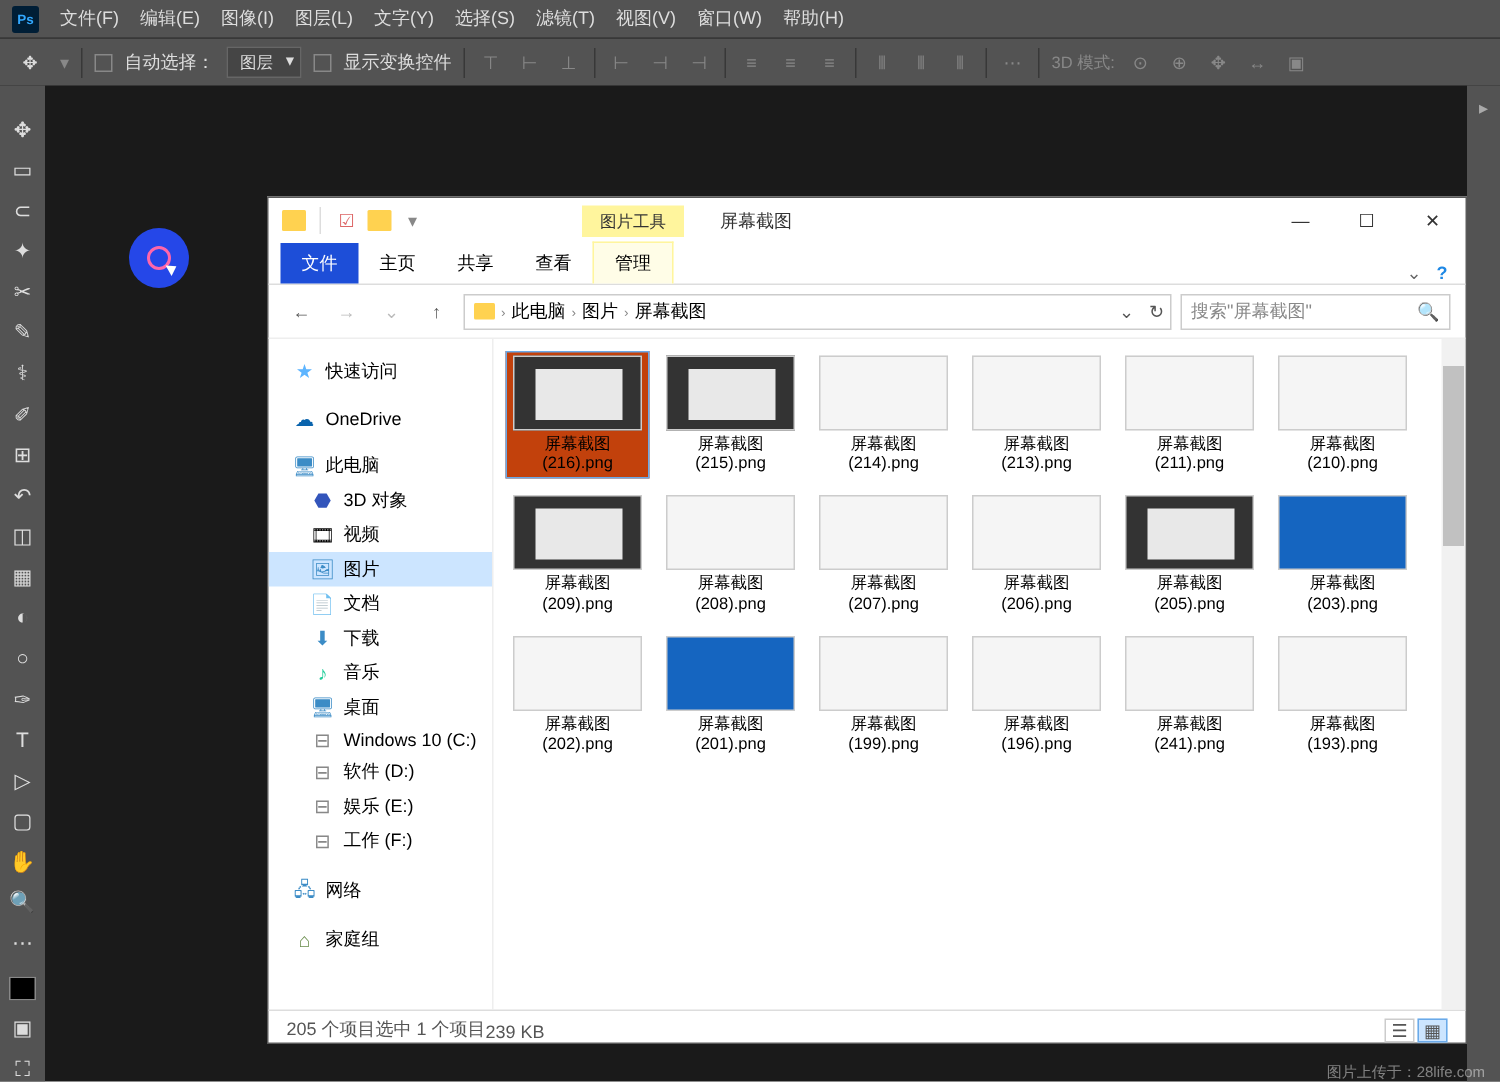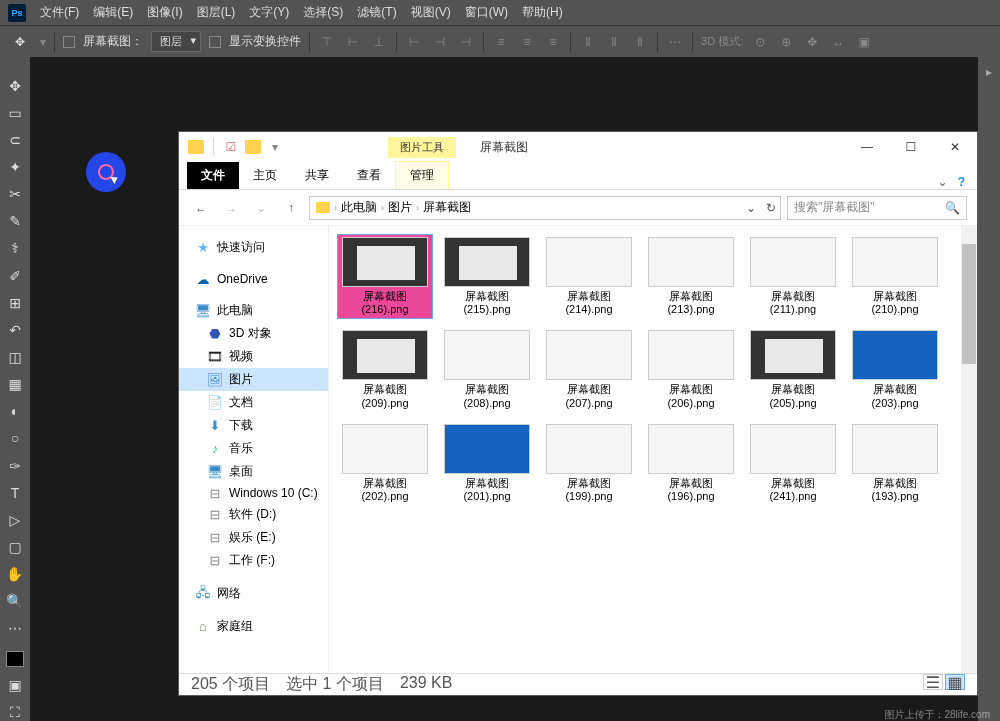--- a/index.html
+++ b/index.html
@@ -38,21 +38,21 @@
     .exp-titlebar .qat-icon { width: 18px; height: 18px; display: flex; align-items: center; justify-content: center; }
     .folder-ico { width: 16px; height: 14px; background: #ffd250; border-radius: 1px; }
     .exp-titlebar .qat-sep { width: 1px; height: 18px; background: #ddd; margin: 0 4px; }
     .exp-titlebar .tool-tab { background: #fff59d; padding: 3px 12px; font-size: 11px; margin-left: 100px; }
     .exp-titlebar .title-text { margin-left: 20px; }
     .win-controls { margin-left: auto; display: flex; }
     .win-btn { width: 44px; height: 30px; display: flex; align-items: center; justify-content: center; cursor: pointer; }
     
     .exp-ribbon { height: 28px; display: flex; align-items: flex-end; padding-left: 8px; border-bottom: 1px solid #ddd; font-size: 12px; position: relative; }
     .ribbon-tab { padding: 5px 14px; cursor: pointer; }
-    .ribbon-tab.active { background: #000000; color: #fff; font-weight: bold; }
+    .ribbon-tab.active { background: #1d4ed8; color: #fff; }
     .ribbon-tab.tool { background: #fffde7; border: 1px solid #fff59d; border-bottom: none; margin-left: 0; }
     .ribbon-right { margin-left: auto; display: flex; align-items: center; gap: 10px; padding-right: 12px; color: #666; }
     .help-ico { color: #1e88e5; font-weight: bold; }
     
     .exp-addressbar { height: 36px; display: flex; align-items: center; padding: 0 10px; gap: 6px; font-size: 12px; border-bottom: 1px solid #eee; }
     .nav-btn { width: 24px; height: 24px; display: flex; align-items: center; justify-content: center; color: #555; cursor: pointer; }
     .nav-btn.disabled { color: #bbb; }
     .address-box { flex: 1; height: 24px; border: 1px solid #ccc; display: flex; align-items: center; padding: 0 6px; gap: 4px; position: relative; }
     .address-box .crumb { display: flex; align-items: center; gap: 4px; }
     .address-box .sep { color: #888; font-size: 9px; }
@@ -67,32 +67,32 @@
     .nav-item.indent { padding-left: 28px; }
     .nav-item.selected { background: #cce5ff; }
     .nav-sep { height: 10px; }
     .nav-icon { width: 16px; height: 14px; display: flex; align-items: center; justify-content: center; font-size: 13px; }
     .star-ico { color: #5eb5ff; }
     .disk-ico { color: #888; }
     
     .exp-content { flex: 1; overflow-y: auto; padding: 8px; position: relative; }
     .file-grid { display: grid; grid-template-columns: repeat(6, 96px); gap: 8px 6px; }
     .file-item { display: flex; flex-direction: column; align-items: center; padding: 2px; cursor: pointer; border: 1px solid transparent; }
-    .file-item.selected { background: #ec4899; border: 1px solid #6aa9e8; }
+    .file-item.selected { background: #c2410c; border: 1px solid #6aa9e8; }
     .thumb { width: 86px; height: 50px; border: 1px solid #ccc; background: #333; position: relative; overflow: hidden; }
     .thumb.light { background: #f5f5f5; }
     .thumb.blue { background: #1565c0; }
     .thumb.pink { background: linear-gradient(#e9a5c4,#d878a8); }
     .thumb.dark .inner-win { position: absolute; left: 14px; top: 8px; width: 58px; height: 34px; background: #e8e8e8; }
     .file-name { font-size: 11px; text-align: center; margin-top: 3px; line-height: 1.2; }
     
     .scroll-track { position: absolute; right: 0; top: 0; width: 16px; height: 100%; background: #f1f1f1; }
     .scroll-thumb { width: 14px; height: 120px; background: #c1c1c1; margin: 18px auto 0; }
     
-    .exp-status { height: 22px; border-top: 1px solid #ddd; display: flex; align-items: flex-start; padding: 0 12px; font-size: 16px; color: #555; gap: 16px; }
+    .exp-status { height: 22px; border-top: 1px solid #ddd; display: flex; align-items: flex-end; padding: 0 12px; font-size: 12px; color: #555; }
     .view-btns { margin-left: auto; display: flex; gap: 2px; }
     .view-btn { width: 20px; height: 16px; border: 1px solid #ccc; display: flex; align-items: center; justify-content: center; }
     .view-btn.active { background: #cce5ff; border-color: #6aa9e8; }
   </style>
 </head>
 <body>
 
 <div class="ps-menubar">
   <div class="ps-logo">Ps</div>
   <span class="ps-menu-item">文件(F)</span>
@@ -105,21 +105,21 @@
   <span class="ps-menu-item">视图(V)</span>
   <span class="ps-menu-item">窗口(W)</span>
   <span class="ps-menu-item">帮助(H)</span>
 </div>
 
 <div class="ps-toolbar">
   <div class="move-icon">✥</div>
   <span style="color:#888">▾</span>
   <div class="divider"></div>
   <span class="checkbox"></span>
-  <span>屏幕截图：</span>
+  <span>自动选择：</span>
   <span class="select-box">图层</span>
   <span class="checkbox"></span>
   <span>显示变换控件</span>
   <div class="divider"></div>
   <div class="tool-icon">⊤</div>
   <div class="tool-icon">⊢</div>
   <div class="tool-icon">⊥</div>
   <div class="divider"></div>
   <div class="tool-icon">⊢</div>
   <div class="tool-icon">⊣</div>

